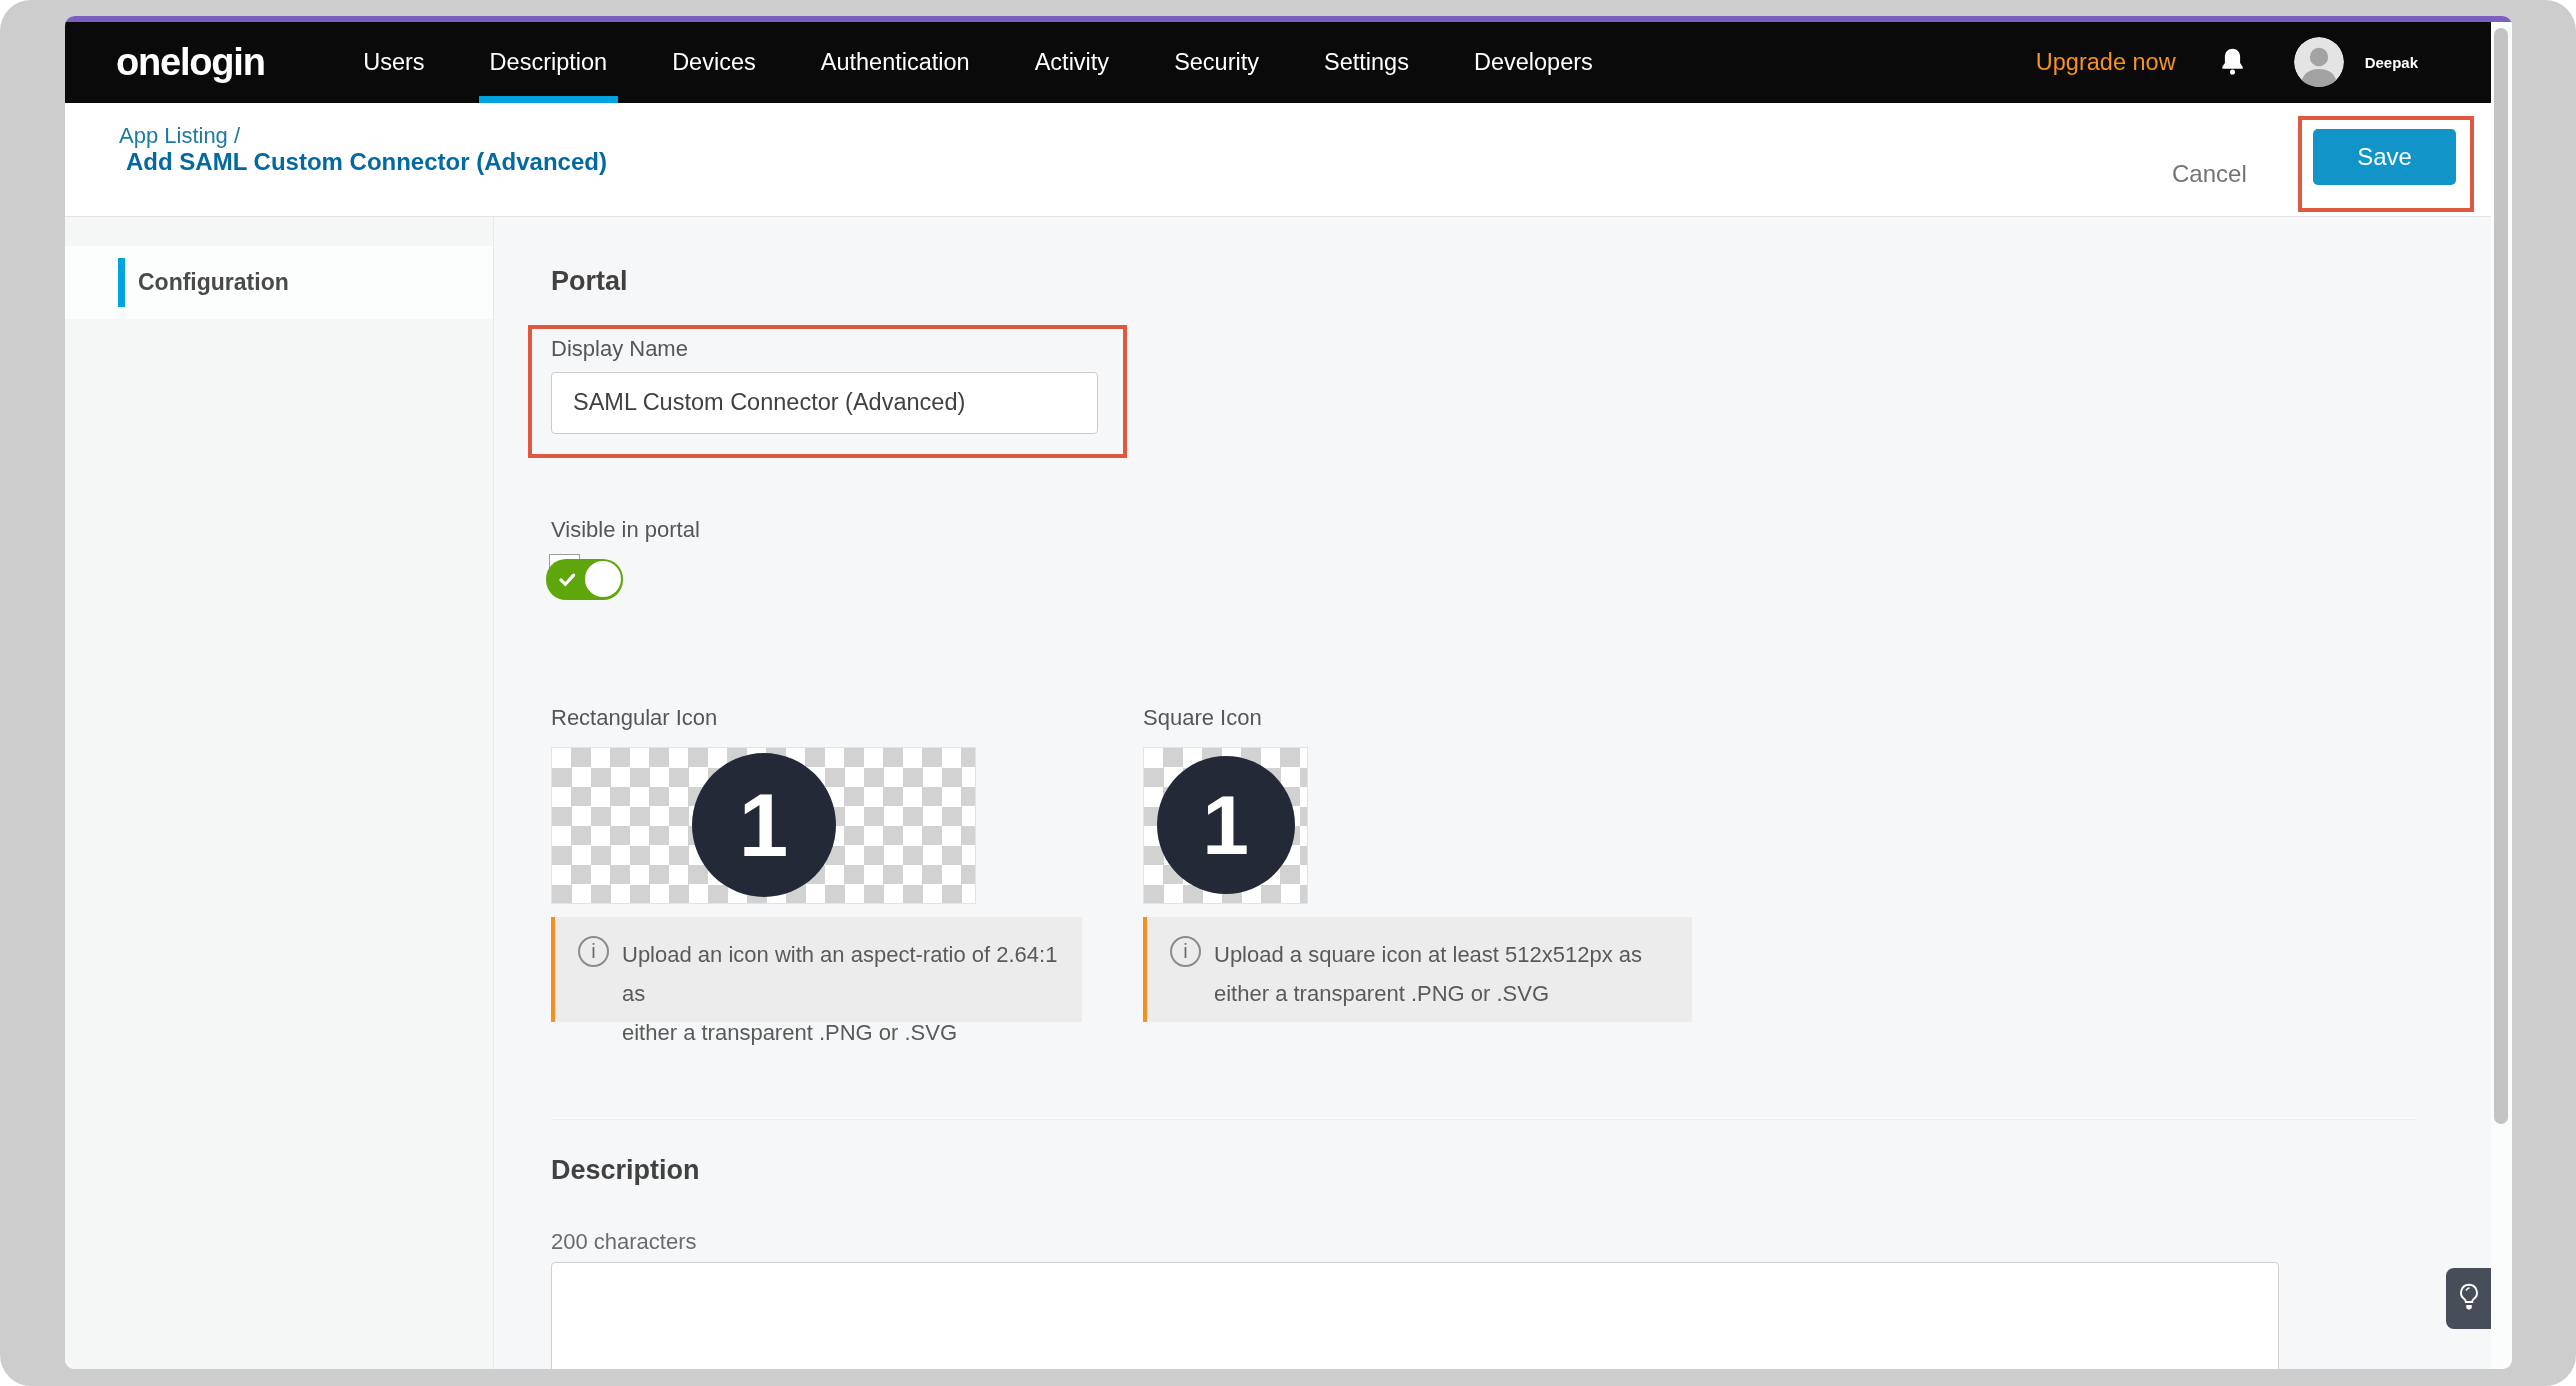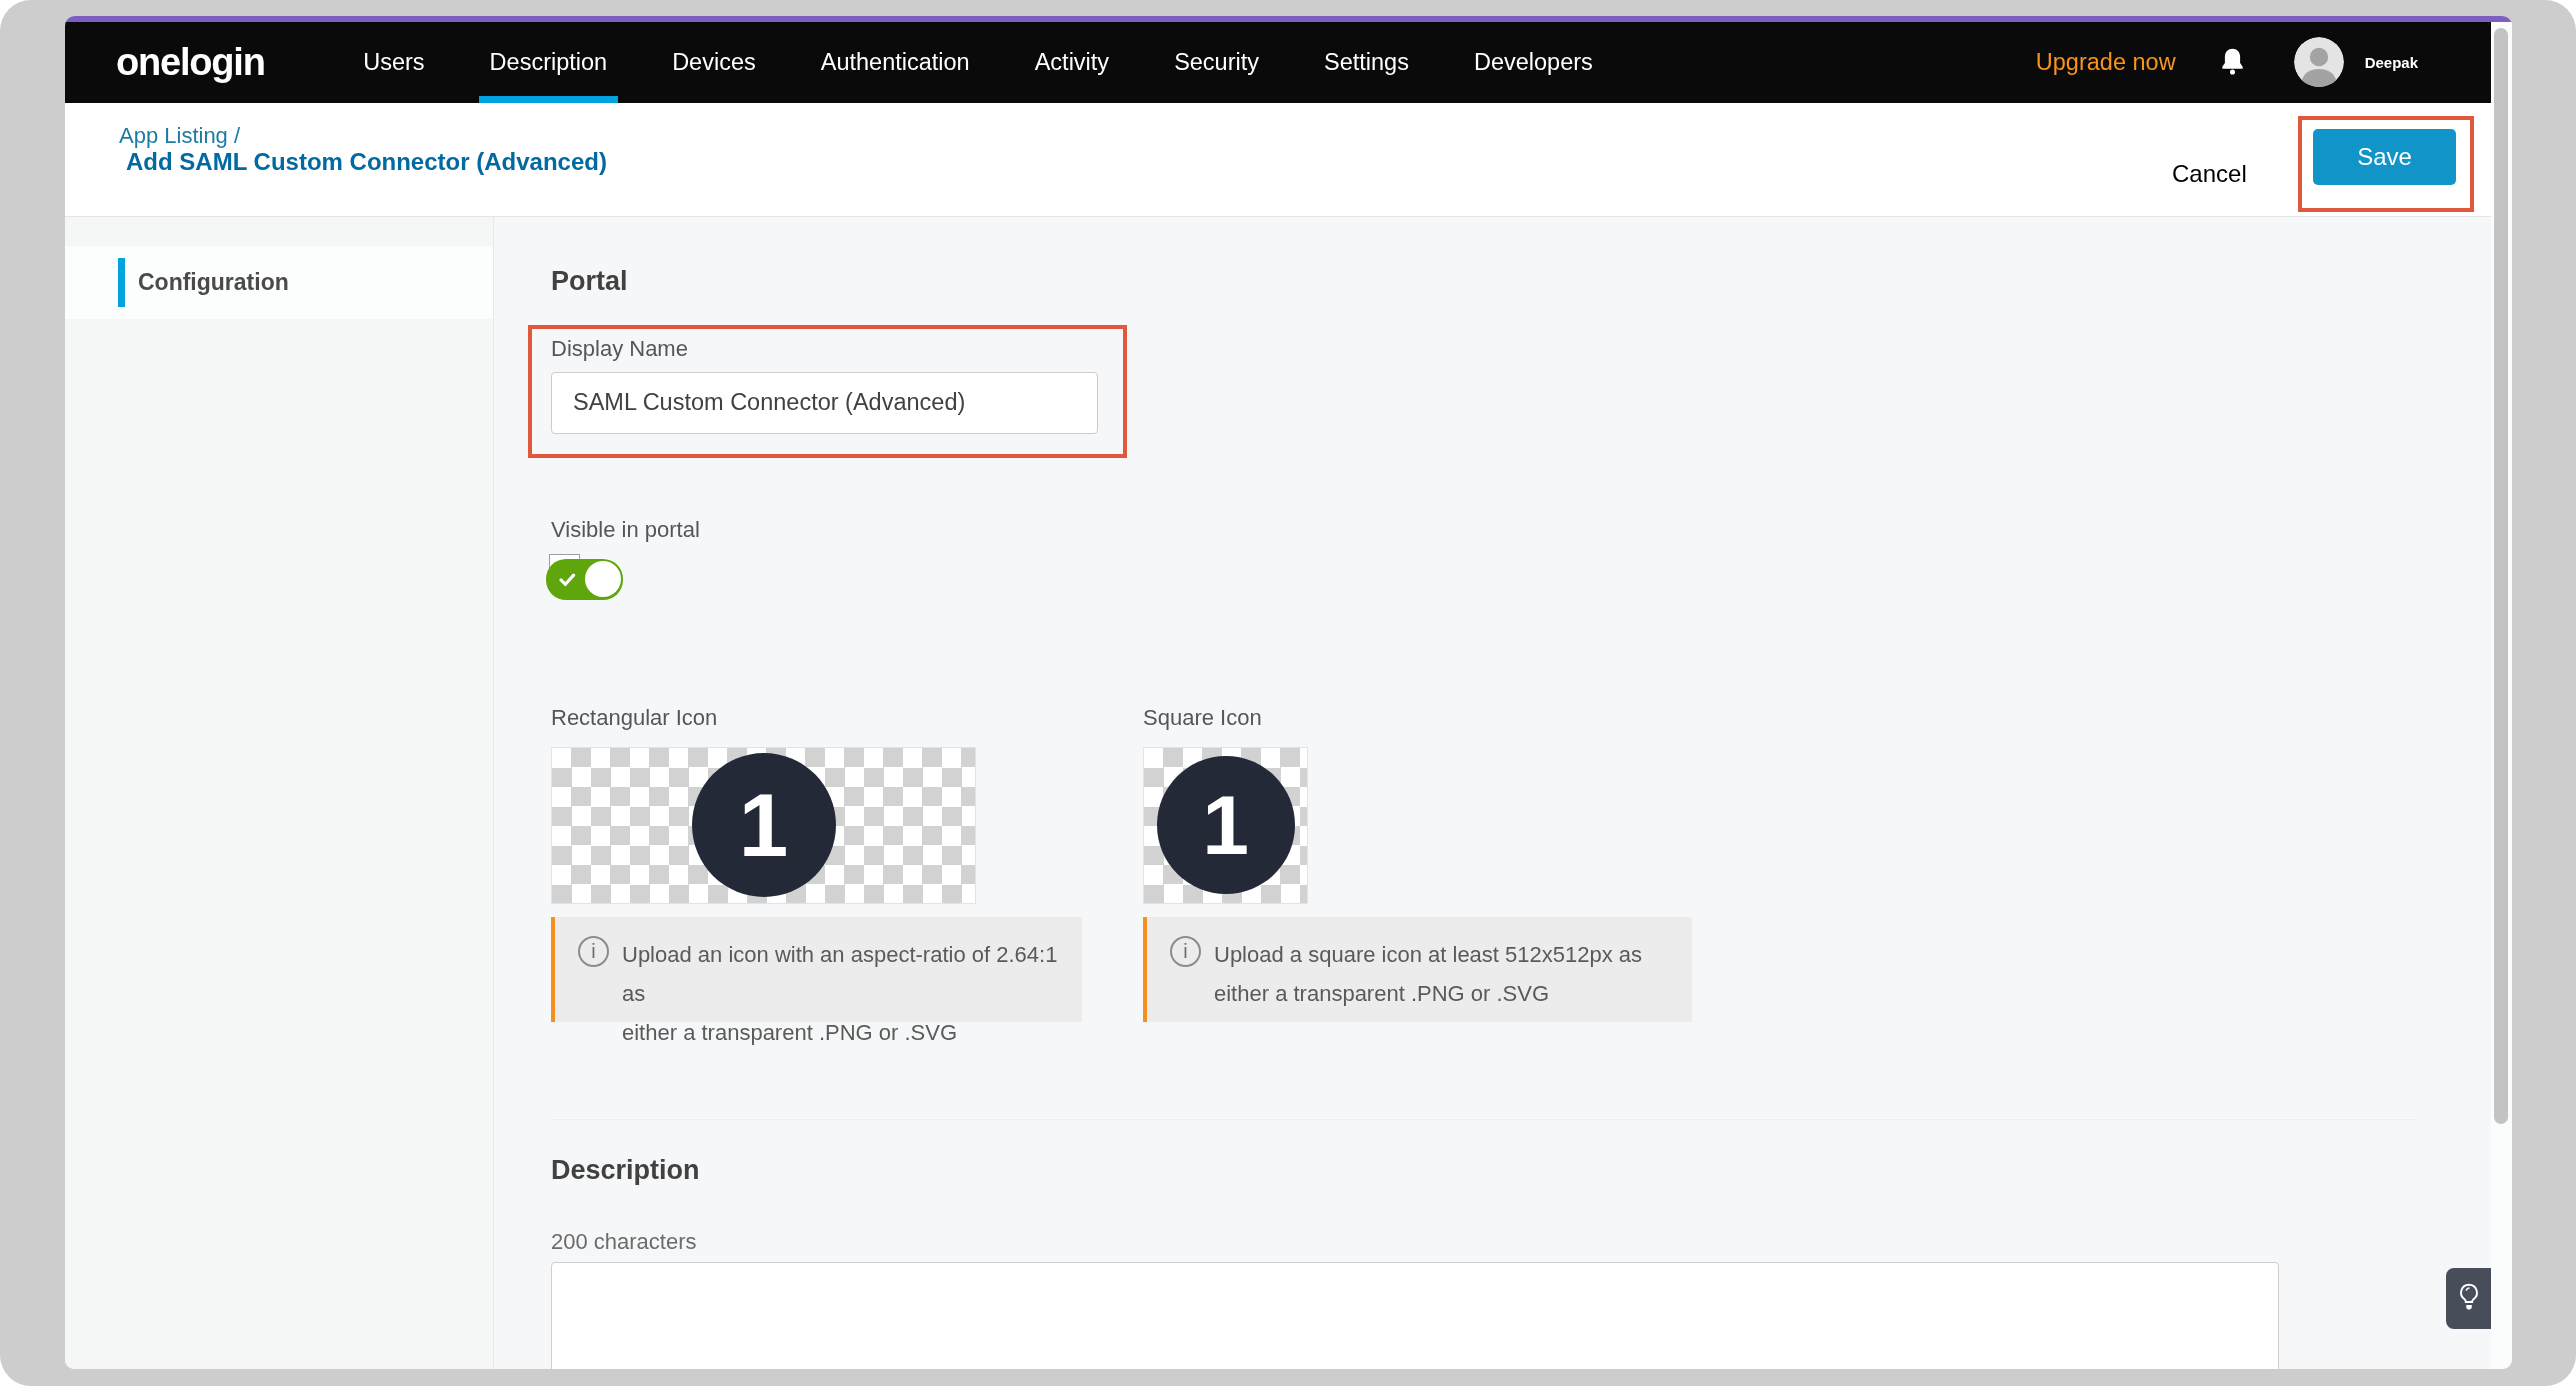--- a/index.html
+++ b/index.html
@@ -30,21 +30,21 @@
   .nav-right { margin-left:auto; display:flex; align-items:center; }
   .upgrade { color:#f7941d; font-size:23.5px; font-weight:normal; margin-right:42px; cursor:pointer; white-space:nowrap; }
   .bell { width:29px; height:32px; margin-right:47px; cursor:pointer; }
   .avatar { width:50px; height:50px; border-radius:50%; overflow:hidden; margin-right:21px; cursor:pointer; flex:none; }
   .user-name { font-size:15px; cursor:pointer;font-weight:bold; }
 
   
   .header { flex:none; height:114px; background:#ffffff; border-bottom:0.8px solid #e3e5e5; position:relative;text-decoration:underline; }
   .breadcrumb { position:absolute; left:54px; top:20px; font-size:22px; color:#1d7ba3; cursor:pointer; }
   .page-title { position:absolute; left:61px; top:45px; font-size:24px; color:#0369a1; line-height:1.15; }
-  .cancel { position:absolute; left:2107px; top:57px; font-size:24px; color:#000000; cursor:pointer; }
+  .cancel { position:absolute; left:2107px; top:57px; font-size:24px; color:#737373; cursor:pointer; }
   .save-btn { position:absolute; left:2248px; top:26px; width:143px; height:56px; background:#1195c9; border:none;
               border-radius:4.9px; color:#fff; font-size:24px; font-family:inherit; cursor:pointer; }
   .save-annotation { position:absolute; left:2233px; top:13px; width:176px; height:96px;
                      border:4px solid #e0583e; pointer-events:none; }
 
   
   .content { flex:1; display:flex; background:#f6f7f8; overflow:hidden; }
   .sidebar { flex:none; width:429px; background:#f5f6f6; border-right:0.8px solid #e8e8e8; }
   .side-item { margin-top:29px; height:73px; background:#fcfdfd; display:flex; align-items:center;
                padding-left:73px; font-size:23px; font-weight:bold; color:#4a4a4a; position:relative; cursor:pointer; }

